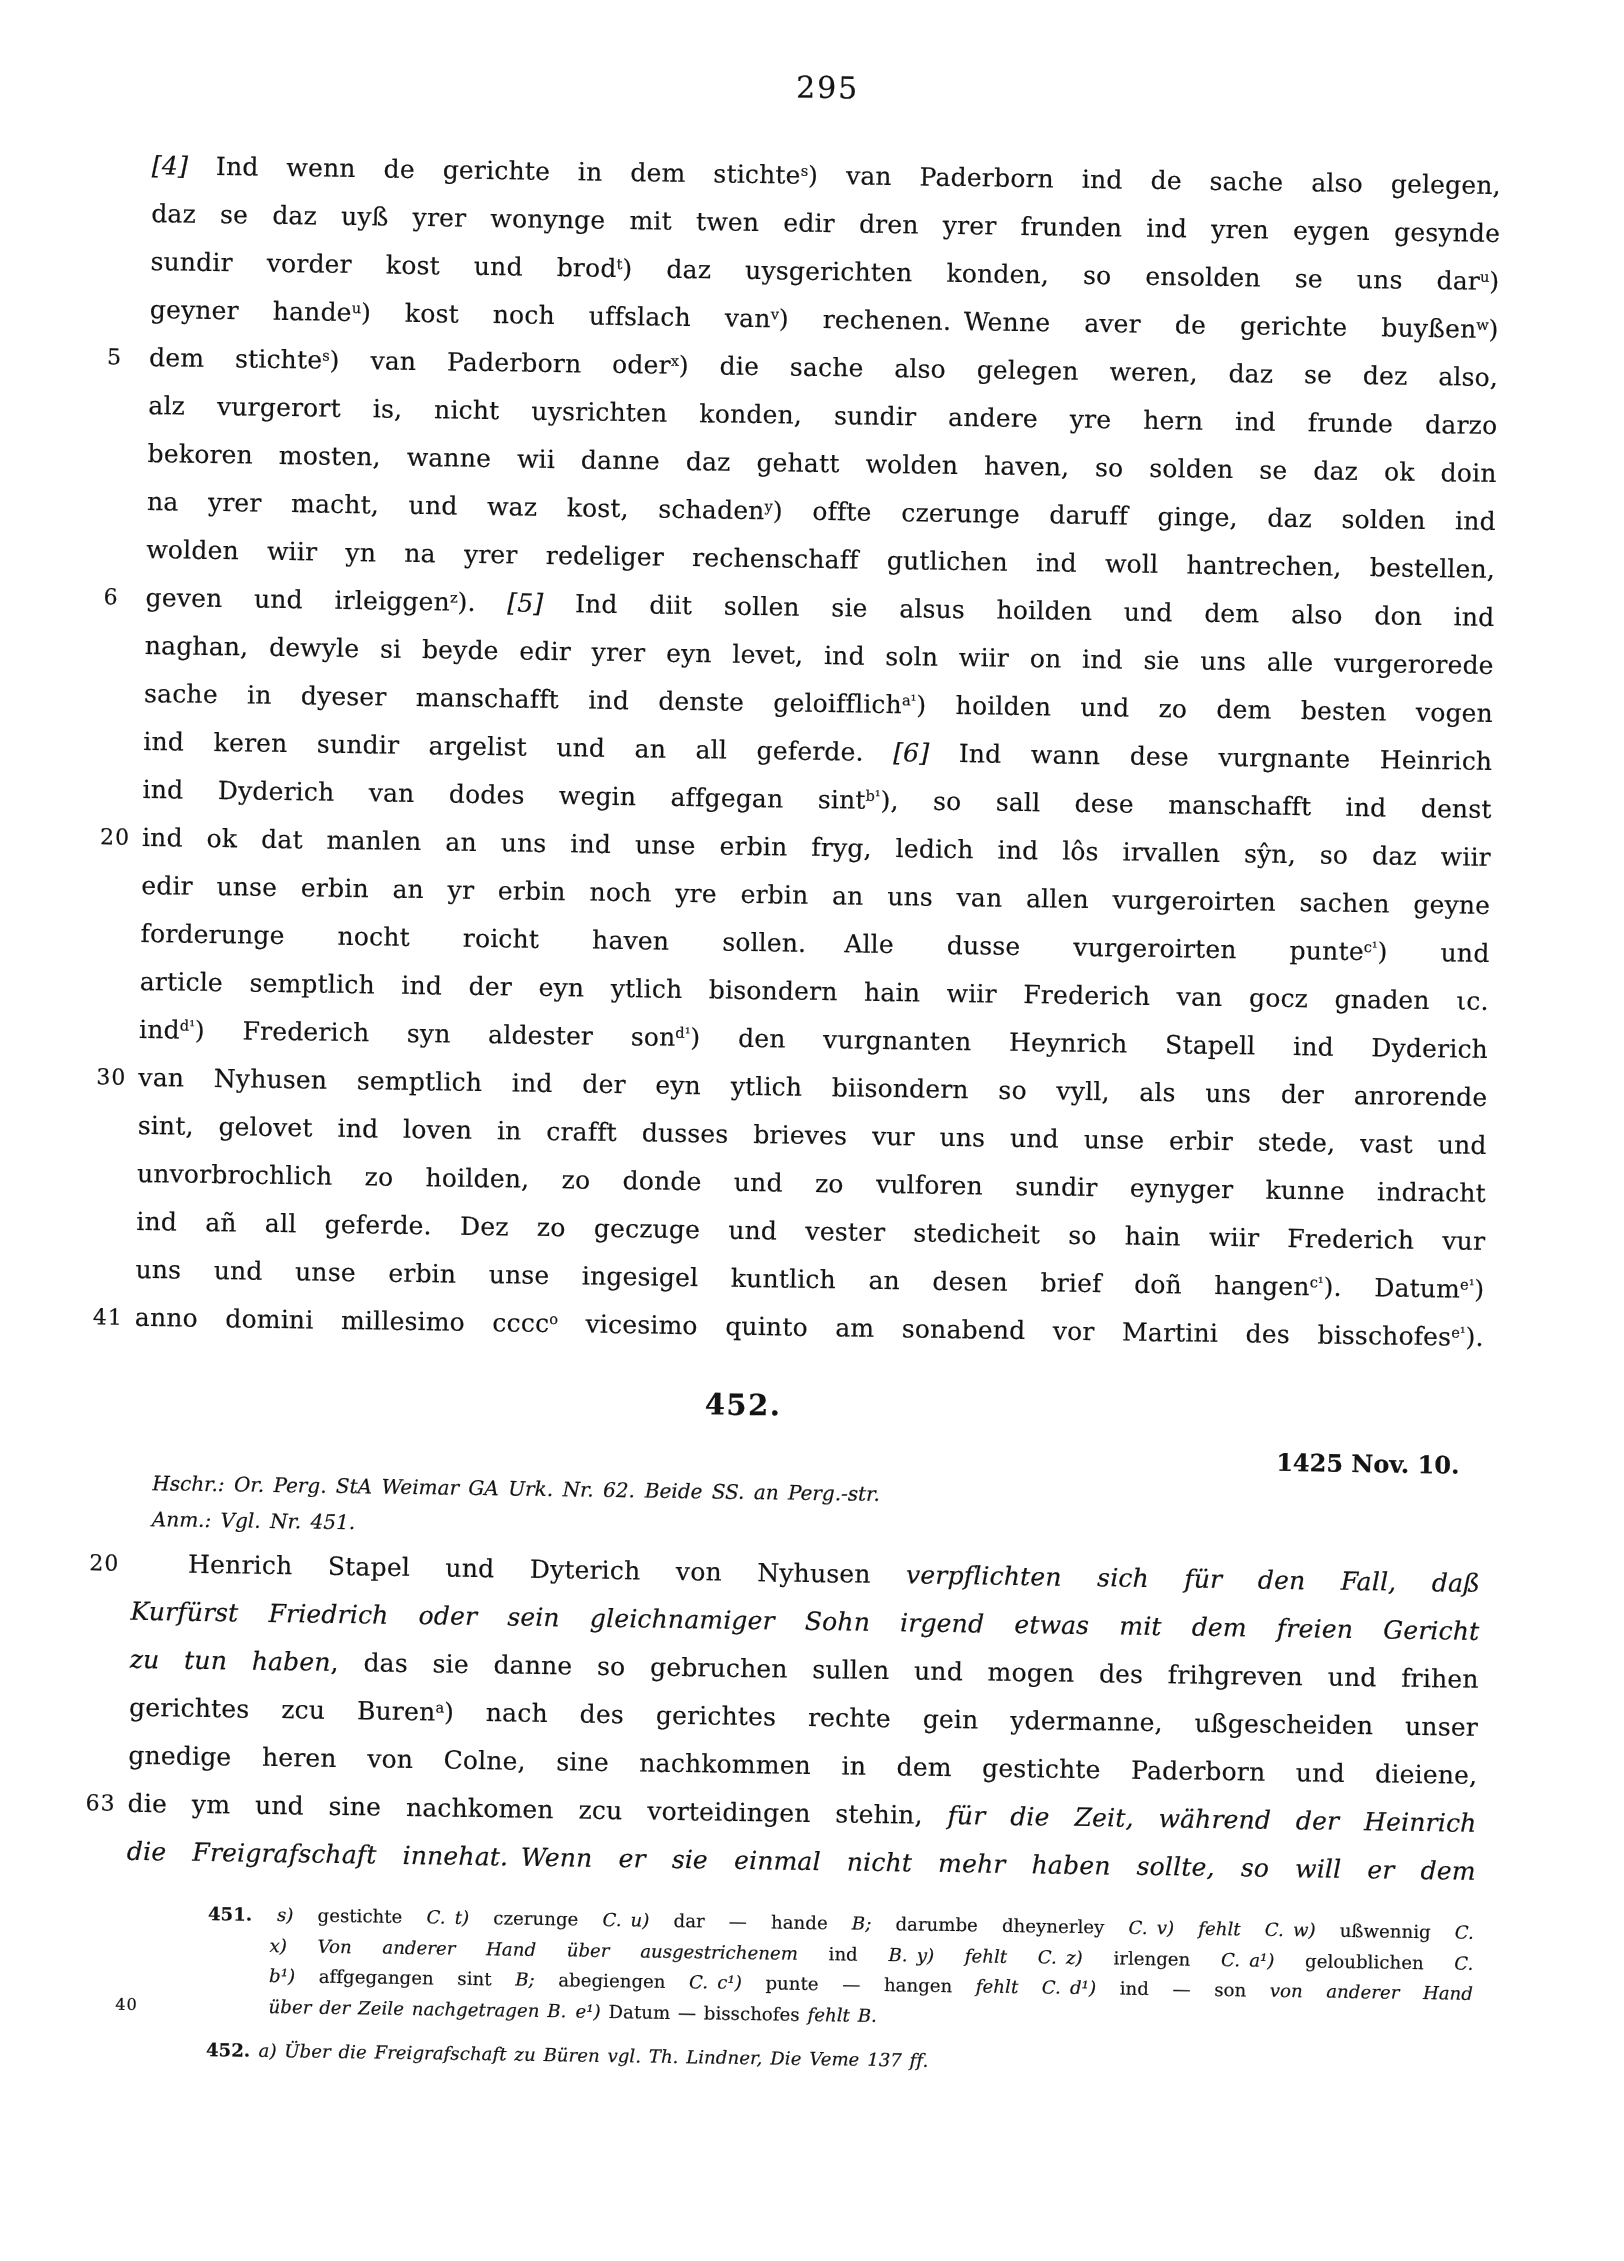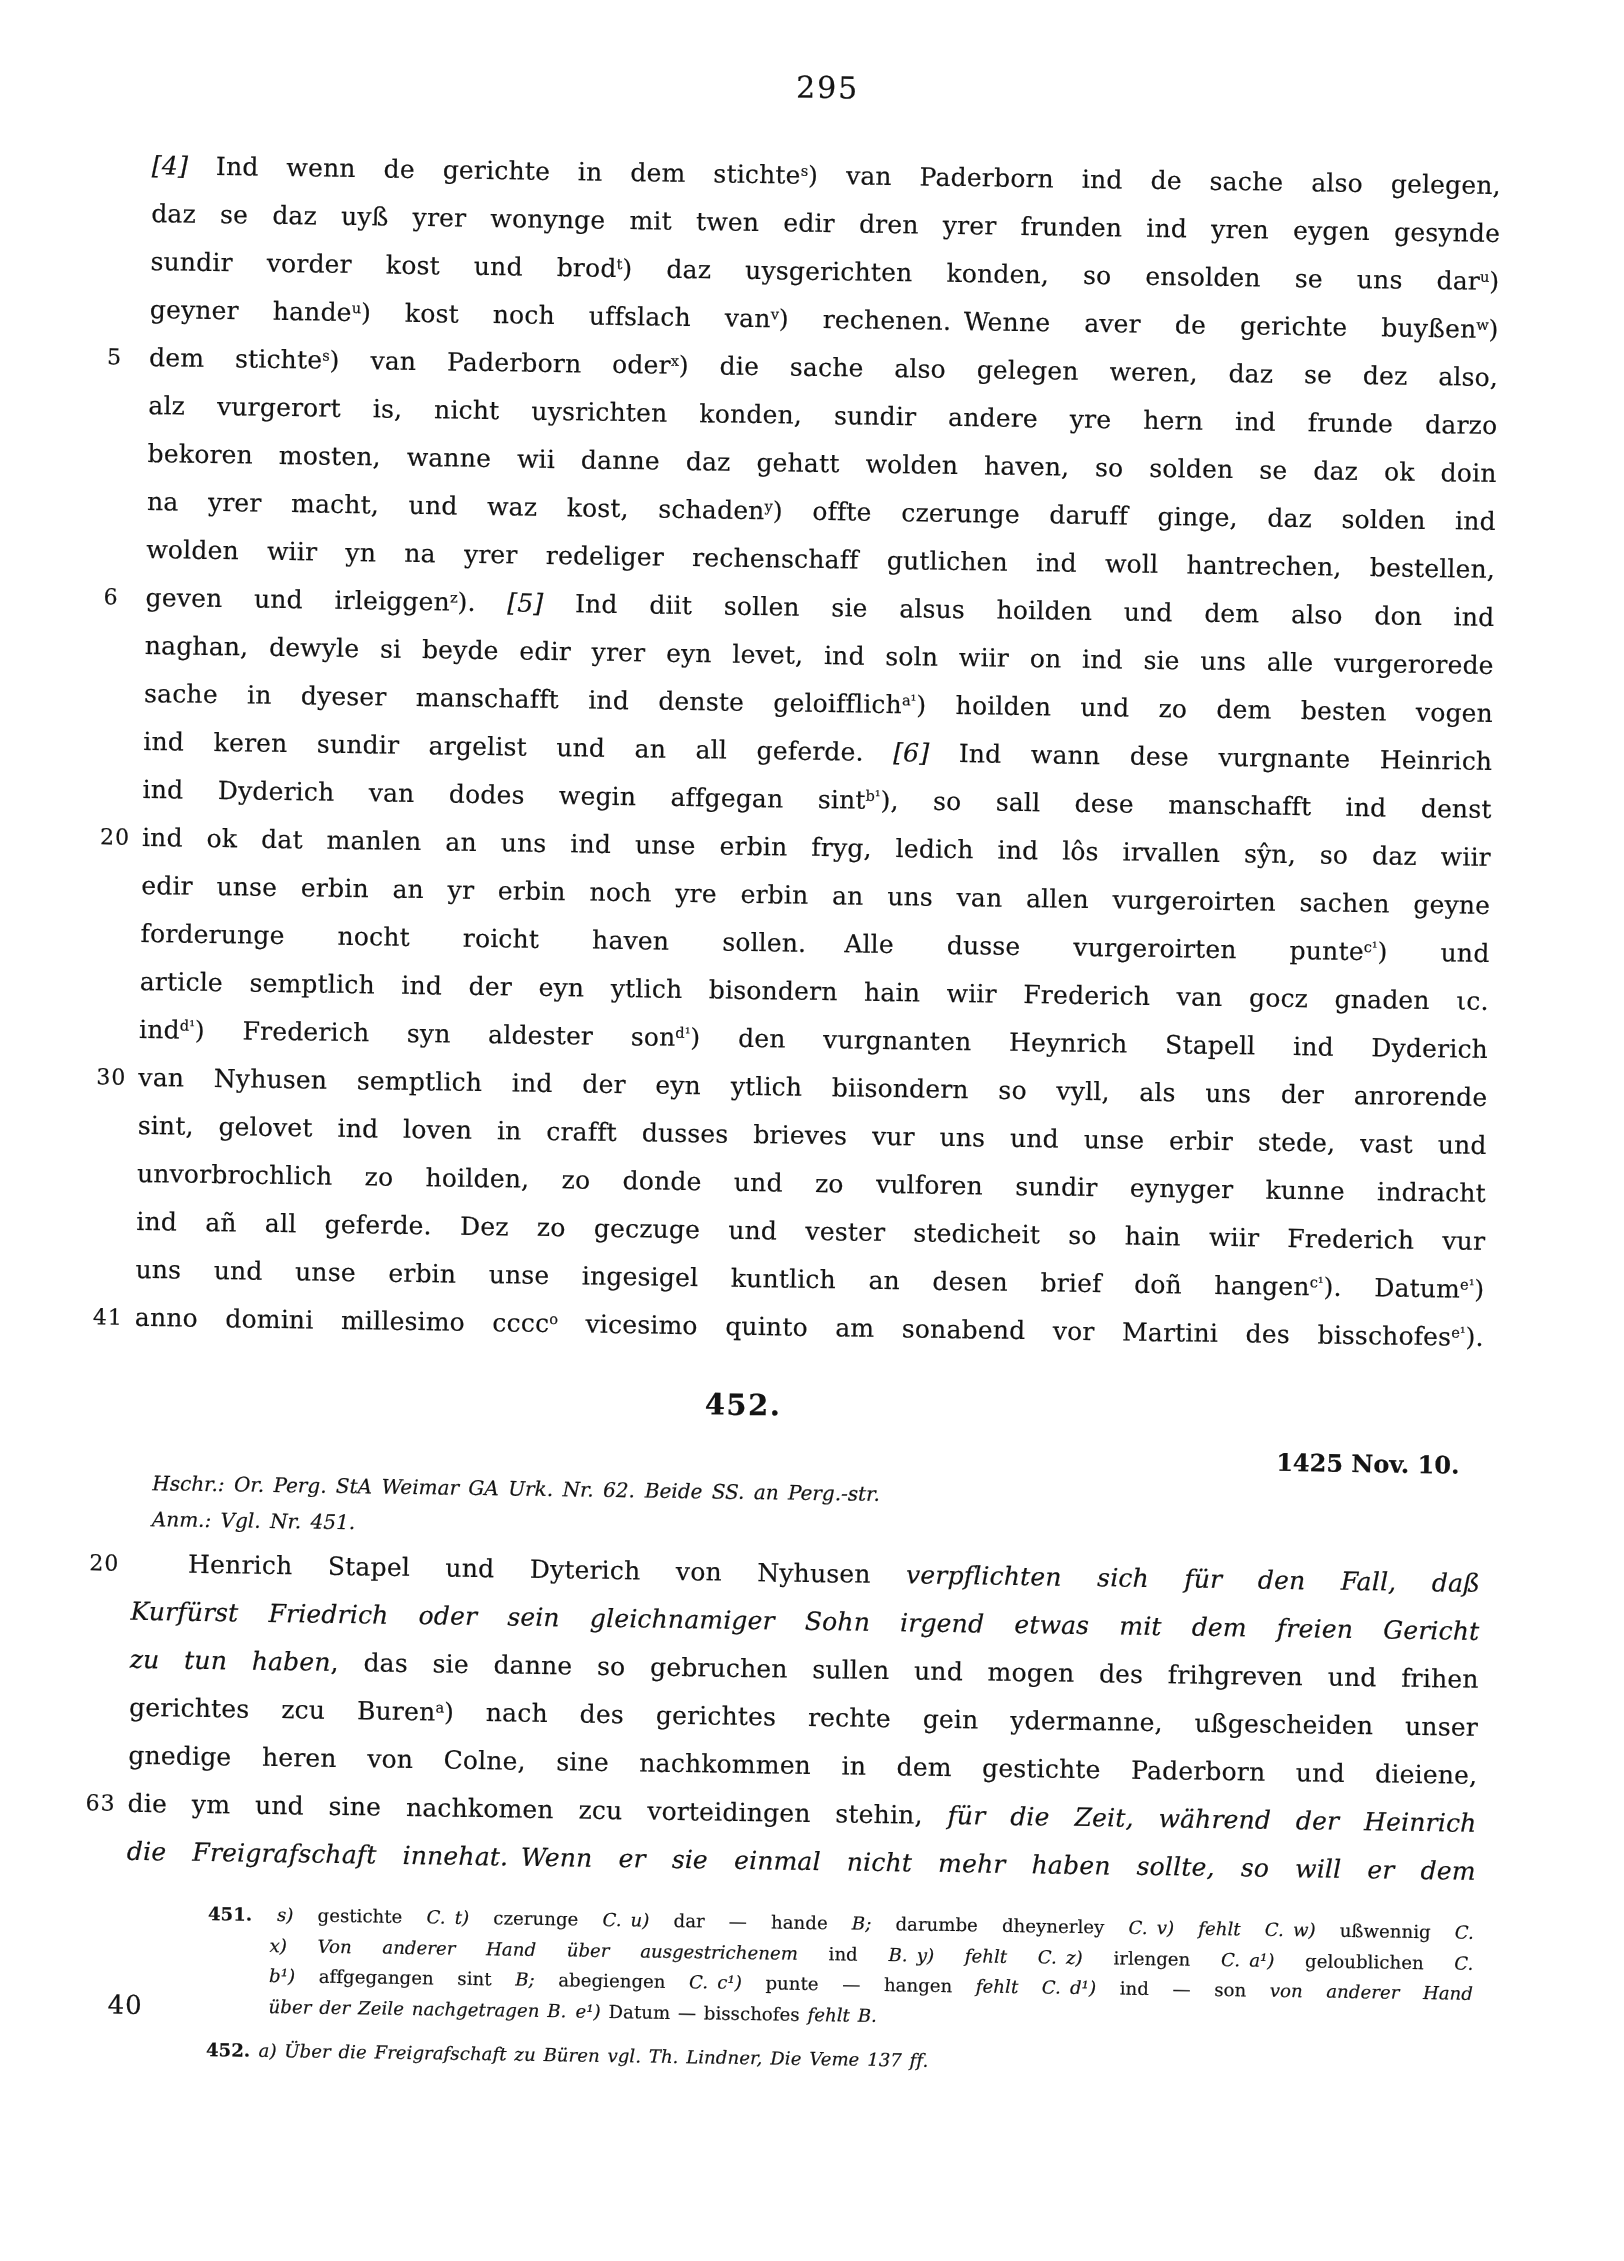--- a/index.html
+++ b/index.html
@@ -60,21 +60,21 @@
   #main-lines{top:82px;}
   #regest-lines{top:1480px;}
   
   .fnblock{position:absolute;left:82px;width:1266px;}
   #fn451{top:1838px;}
   #fn452{top:1974px;}
   .fnblock .tline{
     height:30.5px;line-height:30.5px;font-size:18px;letter-spacing:0.1px;
   }
   .fnblock .tline.hang{padding-left:62px;box-sizing:border-box;}
-  .fnblock .lnum{left:-99px;width:30px;font-size:26px;}
+  .fnblock .lnum{left:-99px;width:30px;font-size:16px;}
 </style>
 </head>
 <body>
 
 <div class="sheet">
   <div class="content">
 
     <div class="pagenum">295</div>
 
     <div class="block" id="main-lines">

